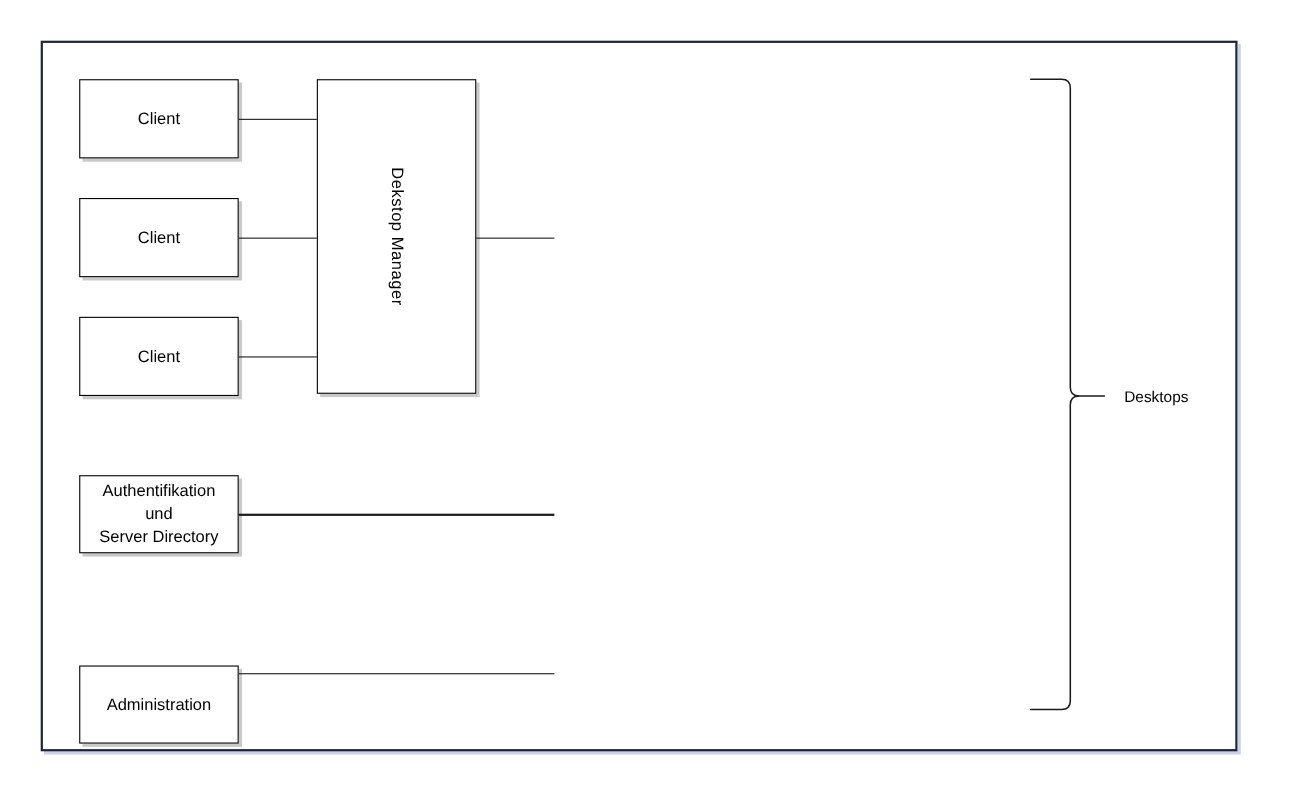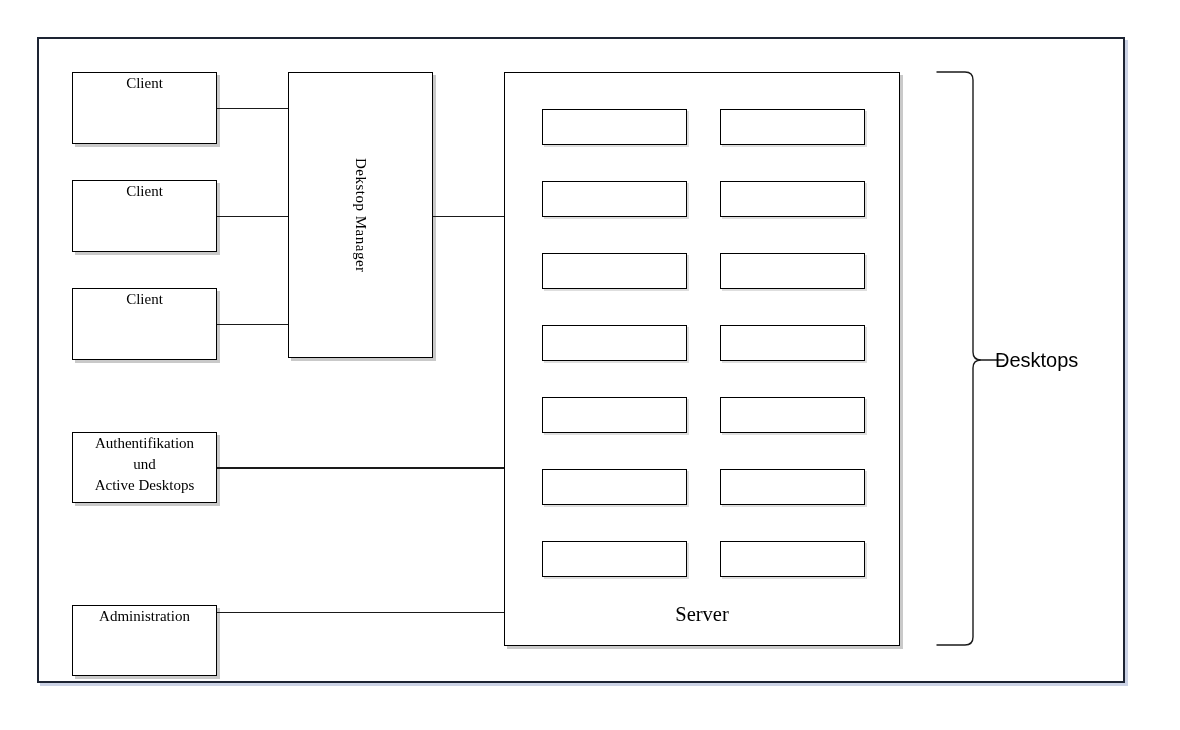--- a/index.html
+++ b/index.html
@@ -24,25 +24,25 @@
     background: transparent;
     box-shadow: 3px 3px 0 #ccd3e6;
   }
   
   .node {
     position: absolute;
     background: #ffffff;
     border: 1.5px solid #000000;
     box-shadow: 3px 3px 0 #c9c9c9;
     display: flex;
+    align-items: center;
     justify-content: center;
     text-align: center;
     font-size: 15px;
     line-height: 21px;
-    font-family: Liberation Serif, serif;
   }
   .client-1 { left: 72px;  top: 72px;  width: 145px; height: 72px; }
   .client-2 { left: 72px;  top: 180px; width: 145px; height: 72px; }
   .client-3 { left: 72px;  top: 288px; width: 145px; height: 72px; }
   .manager  { left: 288px; top: 72px;  width: 145px; height: 286px; }
   .manager .vtext {
     writing-mode: vertical-rl;
     font-size: 15px;
     letter-spacing: 0.5px;
     white-space: nowrap;
@@ -78,22 +78,22 @@
   .conn-as { left: 217px; top: 467px;   width: 287px; }
   .conn-ad { left: 217px; top: 611.5px; width: 287px; }
   
   .brace-svg {
     position: absolute;
     left: 930px; top: 60px;
     width: 170px; height: 600px;
   }
   .brace-label {
     position: absolute;
-    left: 995px; top: 349px;
-    font-size: 20px;
+    left: 1022px; top: 349px;
+    font-size: 14px;
     line-height: 22px;
     white-space: nowrap;
   }
 </style>
 </head>
 <body>
 
 <div id="canvas">
 
   <div class="outer-frame"></div>
@@ -108,46 +108,27 @@
     <span>Client</span>
   </div>
 
   <div class="node manager">
     <span class="vtext">Dekstop Manager</span>
   </div>
 
   <div class="node auth">
     <span>Authentifikation
 und
-Active Desktops</span>
+Server Directory</span>
   </div>
 
   <div class="node admin">
     <span>Administration</span>
   </div>
 
-  <div class="node server">
-    <div style="position:absolute; inset:0;">
-        <div class="slot" style="left: 37px; top: 36px;"></div>
-        <div class="slot" style="left: 215px; top: 36px;"></div>
-        <div class="slot" style="left: 37px; top: 108px;"></div>
-        <div class="slot" style="left: 215px; top: 108px;"></div>
-        <div class="slot" style="left: 37px; top: 180px;"></div>
-        <div class="slot" style="left: 215px; top: 180px;"></div>
-        <div class="slot" style="left: 37px; top: 252px;"></div>
-        <div class="slot" style="left: 215px; top: 252px;"></div>
-        <div class="slot" style="left: 37px; top: 324px;"></div>
-        <div class="slot" style="left: 215px; top: 324px;"></div>
-        <div class="slot" style="left: 37px; top: 396px;"></div>
-        <div class="slot" style="left: 215px; top: 396px;"></div>
-        <div class="slot" style="left: 37px; top: 468px;"></div>
-        <div class="slot" style="left: 215px; top: 468px;"></div>
-      </div>
-    <div class="server-label">Server</div>
-  </div>
 
   <div class="connector conn-c1"></div>
   <div class="connector conn-c2"></div>
   <div class="connector conn-c3"></div>
   <div class="connector conn-ms"></div>
   <div class="connector conn-as"></div>
   <div class="connector conn-ad"></div>
 
   <svg class="brace-svg" viewBox="0 0 170 600" xmlns="http://www.w3.org/2000/svg">
     <path d="M 7 12 H 35 Q 43 12 43 20 V 292 Q 43 300 51 300 Q 43 300 43 308 V 577 Q 43 585 35 585 H 7" fill="none" stroke="#1a1a1a" stroke-width="1.4" stroke-linecap="round"></path>

